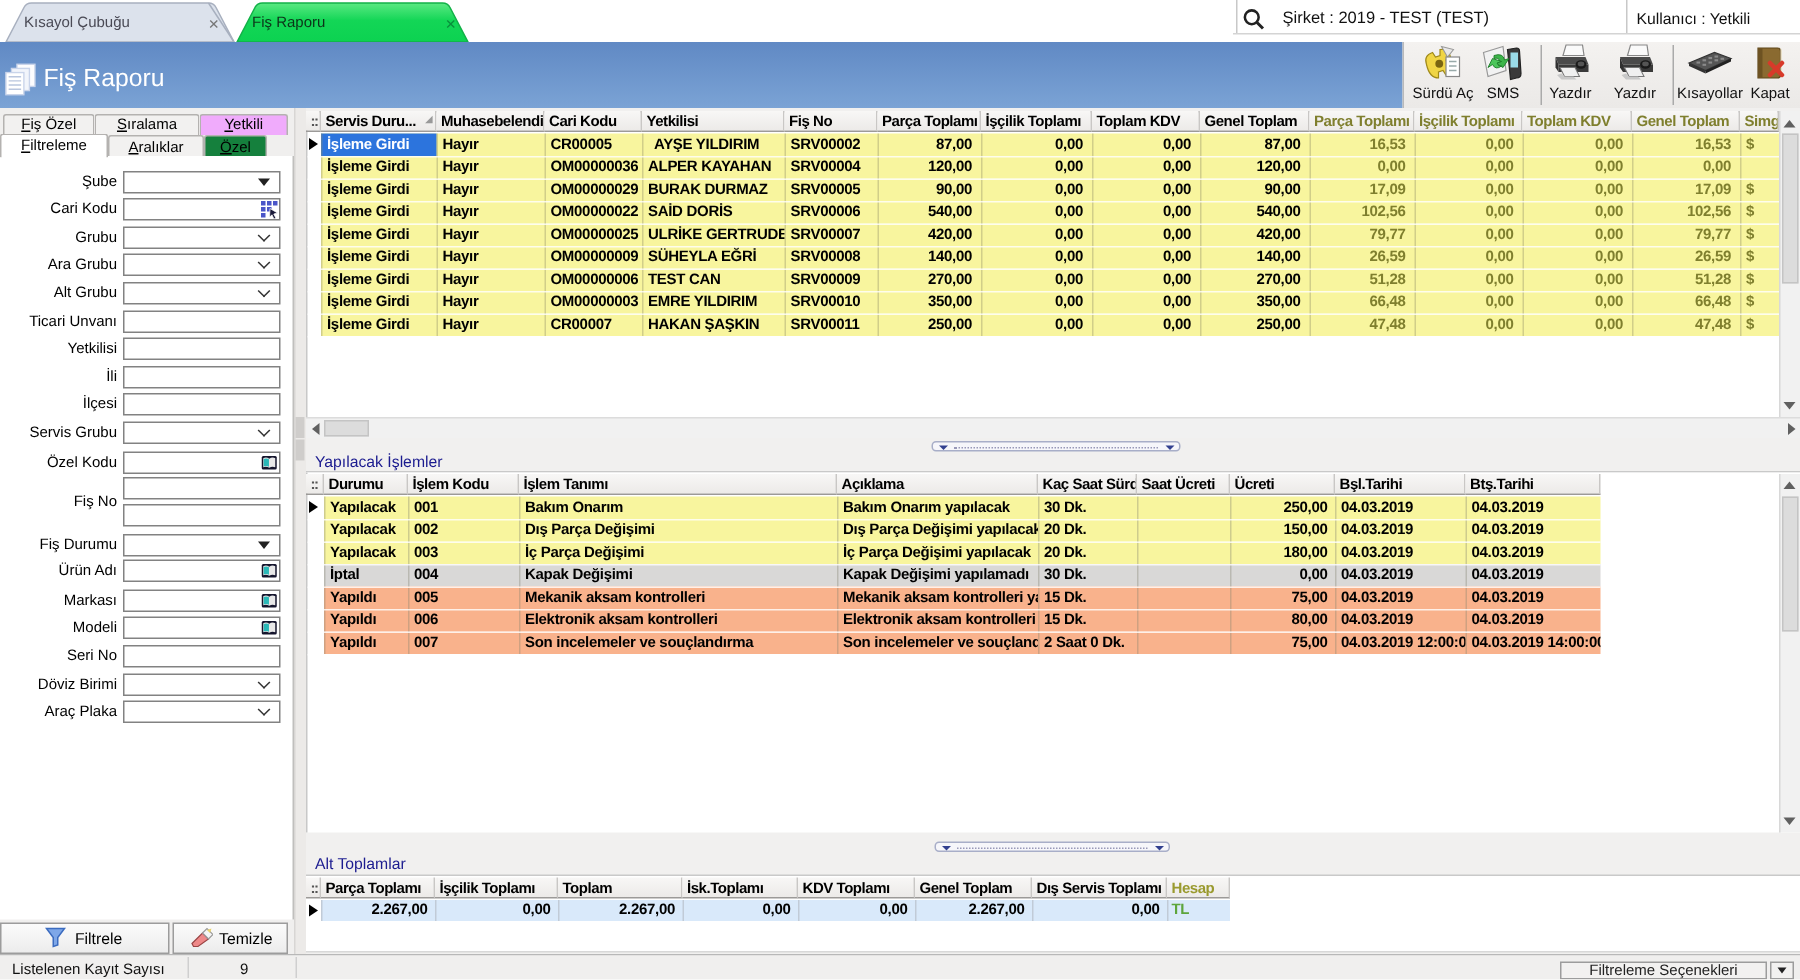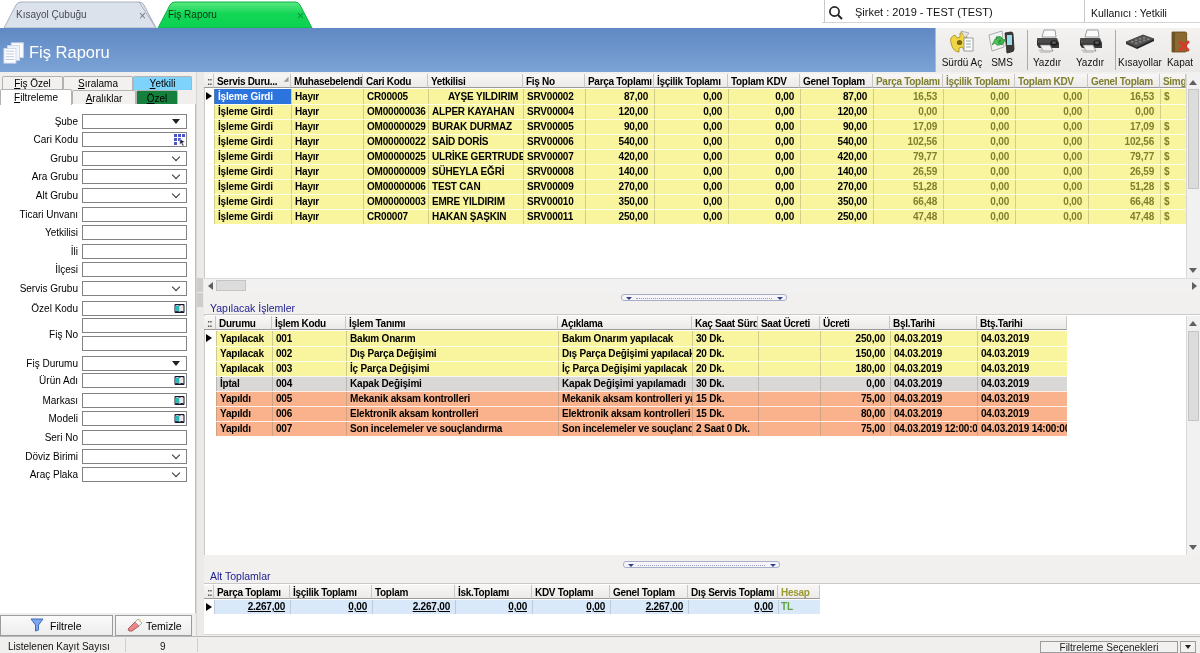--- a/index.html
+++ b/index.html
@@ -1,21 +1,21 @@
 <!DOCTYPE html>
 <html><head><meta charset="utf-8">
 <style>
 *{margin:0;padding:0;box-sizing:border-box;}
 body{font-family:"Liberation Sans",sans-serif;}
 #app{position:relative;width:1200px;height:653px;background:#fff;overflow:hidden;font-family:"Liberation Sans",sans-serif;}
 .ab{position:absolute;}
 .b{font-weight:normal;}
 .cell{position:absolute;overflow:hidden;white-space:nowrap;font-weight:bold;font-size:10px;letter-spacing:-0.2px;color:#000;}
 .hcell{position:absolute;overflow:hidden;white-space:nowrap;font-weight:bold;font-size:10px;letter-spacing:-0.3px;color:#000;background:linear-gradient(#f8f7f6,#eceae8);border-right:1px solid #c9c7c5;padding:1.5px 2px 0 3px;}
-.num{text-align:right;padding-right:5px;text-decoration:underline;}
+.num{text-align:right;padding-right:5px;}
 .vline{position:absolute;width:1px;}
 .hline{position:absolute;height:1px;}
 </style></head><body>
 <div id="app">
 
 <svg class="ab" style="left:0;top:0;" width="330" height="28" viewBox="0 0 330 28">
  <path d="M4 28 L16 5 Q17.5 2 21 2 L139 2 Q142.5 2 144 5 L156 28 Z" fill="#dce2ec" stroke="#a8b0bf" stroke-width="1"></path>
  <path d="M139 2 L156 28" stroke="#a8b0bf" stroke-width="1" fill="none"></path>
  <text x="16" y="18" font-size="10" fill="#4a4a55" font-family="Liberation Sans">Kısayol Çubuğu</text>
  <text x="139" y="20" font-size="12" fill="#777">×</text>
@@ -119,21 +119,21 @@
 <div class="ab" style="left:1160px;top:29px;width:40px;text-align:center;"><svg width="26" height="26" viewBox="0 0 26 26">
    <path d="M5 3 L18 3 Q20 3 20 5 L20 21 Q20 23 18 23 L5 23Z" fill="#8a6a30" stroke="#5f4718" stroke-width="0.8"></path>
    <path d="M5 3 L8 3 8 23 5 23Z" fill="#6d5222"></path>
    <path d="M19 3 Q21 3 21 5 L21 20 20 20 20 3Z" fill="#e8dfc8"></path>
    <path d="M13 13 L21 21 M21 13 L13 21" stroke="#d83a2a" stroke-width="3" stroke-linecap="round"></path>
       </svg></div>
 <div class="ab" style="left:1144px;top:57px;width:72px;text-align:center;font-size:10px;color:#111;">Kapat</div>
 <div class="ab" style="left:0;top:72px;width:204px;height:565px;background:#f0efee;"></div>
 <div class="ab b" style="left:2px;top:76px;width:61px;height:14px;background:#f2f1f0;border:1px solid #b4b2b0;border-bottom:none;border-radius:2px 2px 0 0;text-align:center;font-size:10px;line-height:14px;"><u>F</u>iş Özel</div>
 <div class="ab b" style="left:63px;top:76px;width:70px;height:14px;background:#f2f1f0;border:1px solid #b4b2b0;border-bottom:none;border-radius:2px 2px 0 0;text-align:center;font-size:10px;line-height:14px;"><u>S</u>ıralama</div>
-<div class="ab b" style="left:133px;top:76px;width:59px;height:14px;background:#7dd3fc;border:1px solid #b4b2b0;border-bottom:none;border-radius:2px 2px 0 0;text-align:center;font-size:10px;line-height:14px;"><u>Y</u>etkili</div>
+<div class="ab b" style="left:133px;top:76px;width:59px;height:14px;background:#f0abfc;border:1px solid #b4b2b0;border-bottom:none;border-radius:2px 2px 0 0;text-align:center;font-size:10px;line-height:14px;"><u>Y</u>etkili</div>
 <div class="ab b" style="left:72px;top:90px;width:64px;height:15px;background:#f2f1f0;border:1px solid #b4b2b0;border-bottom:none;border-radius:2px 2px 0 0;text-align:center;font-size:10px;line-height:15px;"><u>A</u>ralıklar</div>
 <div class="ab b" style="left:136px;top:90px;width:42px;height:15px;background:#15803d;border:1px solid #b4b2b0;border-bottom:none;border-radius:2px 2px 0 0;text-align:center;font-size:10px;line-height:15px;"><u>Ö</u>zel</div>
 <div class="ab" style="left:0;top:104px;width:196px;height:509px;background:#fff;border-right:1px solid #c0bfbd;"></div>
 <div class="ab b" style="left:0;top:89px;width:72px;height:16px;background:#fff;border:1px solid #b4b2b0;border-bottom:none;border-radius:2px 2px 0 0;text-align:center;font-size:10px;line-height:16px;"><u>F</u>iltreleme</div>
 <div class="ab b" style="left:0;top:113.5px;width:78px;text-align:right;font-size:10px;line-height:15px;">Şube</div>
 <div class="ab" style="left:82px;top:113.5px;width:105px;height:15px;background:#fff;border:1px solid #828282;"></div>
 <div class="ab" style="left:172px;top:118.5px;width:0;height:0;border-left:4px solid transparent;border-right:4px solid transparent;border-top:5px solid #222;"></div>
 <div class="ab b" style="left:0;top:132.0px;width:78px;text-align:right;font-size:10px;line-height:15px;">Cari Kodu</div>
 <div class="ab" style="left:82px;top:132.0px;width:105px;height:15px;background:#fff;border:1px solid #828282;"></div>
 <div class="ab" style="left:82px;top:132.0px;width:105px;height:15px;">
@@ -236,21 +236,21 @@
 <div class="hcell" style="left:800px;top:74px;width:73px;height:14px;color:#000;border-bottom:1px solid #9c9a98;">Genel Toplam</div>
 <div class="hcell" style="left:873px;top:74px;width:70px;height:14px;color:#7f7f2e;border-bottom:1px solid #9c9a98;">Parça Toplamı</div>
 <div class="hcell" style="left:943px;top:74px;width:72px;height:14px;color:#7f7f2e;border-bottom:1px solid #9c9a98;">İşçilik Toplamı</div>
 <div class="hcell" style="left:1015px;top:74px;width:73px;height:14px;color:#7f7f2e;border-bottom:1px solid #9c9a98;">Toplam KDV</div>
 <div class="hcell" style="left:1088px;top:74px;width:72px;height:14px;color:#7f7f2e;border-bottom:1px solid #9c9a98;">Genel Toplam</div>
 <div class="hcell" style="left:1160px;top:74px;width:26px;height:14px;color:#7f7f2e;border-bottom:1px solid #9c9a98;">Simge</div>
 <div class="ab" style="left:214px;top:89px;width:972px;height:15px;background:#f8f59e;"></div>
 <div class="cell" style="left:214px;top:89px;width:77px;height:15px;line-height:15px;color:#000;padding-left:4px;background:#2c74dd;color:#fff;">İşleme Girdi</div>
 <div class="cell" style="left:291px;top:89px;width:72px;height:15px;line-height:15px;color:#000;padding-left:4px;">Hayır</div>
 <div class="cell" style="left:363px;top:89px;width:65px;height:15px;line-height:15px;color:#000;padding-left:4px;">CR00005</div>
-<div class="cell" style="left:428px;top:89px;width:95px;height:15px;line-height:15px;color:#000;padding-left:20px;">AYŞE YILDIRIM</div>
+<div class="cell" style="left:428px;top:89px;width:95px;height:15px;line-height:15px;color:#000;padding-left:8px;">AYŞE YILDIRIM</div>
 <div class="cell" style="left:523px;top:89px;width:62px;height:15px;line-height:15px;color:#000;padding-left:4px;">SRV00002</div>
 <div class="cell" style="left:585px;top:89px;width:69px;height:15px;line-height:15px;color:#000;text-align:right;padding-right:6px;">87,00</div>
 <div class="cell" style="left:654px;top:89px;width:74px;height:15px;line-height:15px;color:#000;text-align:right;padding-right:6px;">0,00</div>
 <div class="cell" style="left:728px;top:89px;width:72px;height:15px;line-height:15px;color:#000;text-align:right;padding-right:6px;">0,00</div>
 <div class="cell" style="left:800px;top:89px;width:73px;height:15px;line-height:15px;color:#000;text-align:right;padding-right:6px;">87,00</div>
 <div class="cell" style="left:873px;top:89px;width:70px;height:15px;line-height:15px;color:#7f7f2e;text-align:right;padding-right:6px;">16,53</div>
 <div class="cell" style="left:943px;top:89px;width:72px;height:15px;line-height:15px;color:#7f7f2e;text-align:right;padding-right:6px;">0,00</div>
 <div class="cell" style="left:1015px;top:89px;width:73px;height:15px;line-height:15px;color:#7f7f2e;text-align:right;padding-right:6px;">0,00</div>
 <div class="cell" style="left:1088px;top:89px;width:72px;height:15px;line-height:15px;color:#7f7f2e;text-align:right;padding-right:6px;">16,53</div>
 <div class="cell" style="left:1160px;top:89px;width:26px;height:15px;line-height:15px;color:#7f7f2e;padding-left:4px;">$</div>

